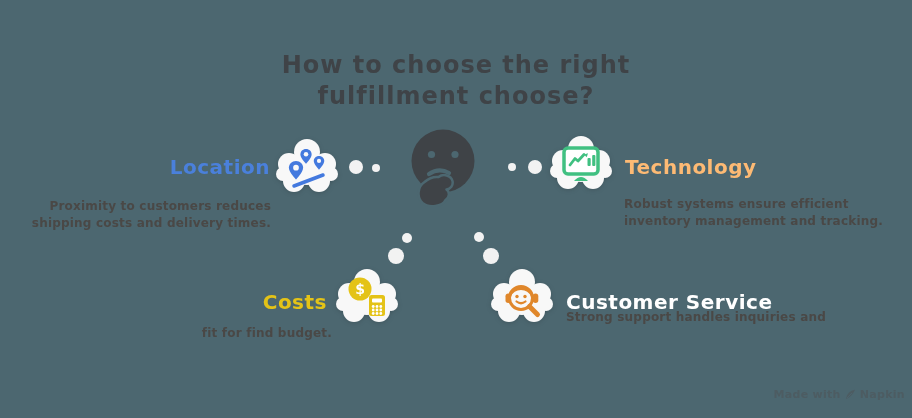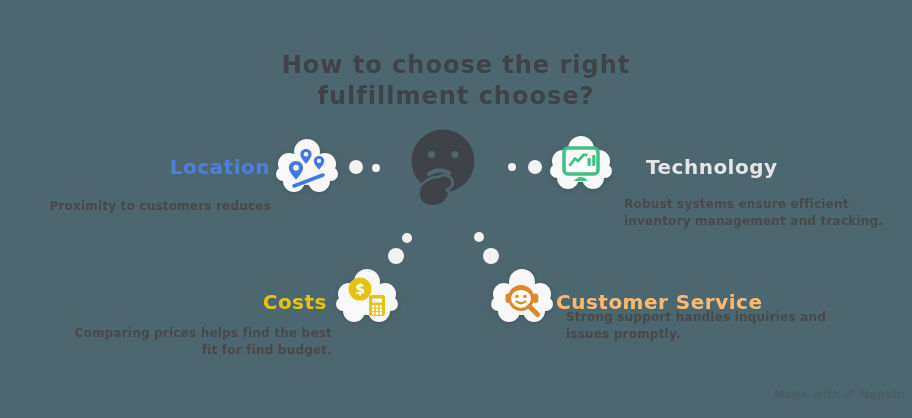--- a/index.html
+++ b/index.html
@@ -10,25 +10,25 @@
     -webkit-font-smoothing:antialiased;
   }
   .abs{position:absolute;}
   
   .title{
     left:0;right:0;top:50px;text-align:center;
     color:#3F4347;font-weight:700;font-size:24px;line-height:31px;letter-spacing:1px;
   }
   .title span{display:block;}
   
-  .label{font-weight:700;font-size:20px;letter-spacing:.5px;white-space:nowrap;margin-left:21px;}
+  .label{font-weight:700;font-size:20px;letter-spacing:.5px;white-space:nowrap;}
   .label.loc{color:#4A80DB;right:642px;top:155px;text-align:right;}
-  .label.tech{color:#e5e5e5;left:625px;top:155px;}
+  .label.tech{color:#fdba74;left:625px;top:155px;}
   .label.cost{color:#E4C317;right:585px;top:290px;text-align:center;}
-  .label.cs{color:#fdba74;left:535px;top:290px;}
+  .label.cs{color:#ffffff;left:566px;top:290px;}
   
   .desc{font-weight:700;font-size:12px;line-height:17px;color:#4A4846;letter-spacing:.2px;}
   .desc div{white-space:nowrap;}
   .desc.right{text-align:right;}
   .desc.d-loc{right:641px;top:198px;}
   .desc.d-tech{left:624px;top:196px;}
   .desc.d-cost{right:580px;top:325px;}
   .desc.d-cs{left:566px;top:309px;}
   
   .bubble{background:#F2F2F2;border-radius:50%;}
@@ -183,32 +183,31 @@
     </svg>
   </div>
 
   <div class="abs label loc">Location</div>
   <div class="abs label tech">Technology</div>
   <div class="abs label cost">Costs</div>
   <div class="abs label cs">Customer Service</div>
 
   <div class="abs desc right d-loc">
     <div>Proximity to customers reduces</div>
+    <div>shipping costs and delivery times.</div>
   </div>
   <div class="abs desc d-tech">
     <div>Robust systems ensure efficient</div>
     <div>inventory management and tracking.</div>
   </div>
   <div class="abs desc right d-cost">
-    <div>Comparing prices helps find the best</div>
     <div>fit for find budget.</div>
   </div>
   <div class="abs desc d-cs">
     <div>Strong support handles inquiries and</div>
-    <div>issues promptly.</div>
   </div>
 
   <div class="abs branding">
     <span>Made with</span>
     <svg width="11" height="11" viewBox="0 0 11 11">
       <path d="M1 10 C1.8 5 5 1.5 10 0.8 C8.2 5 5.4 8.4 1 10 Z" fill="#4D5C62"></path>
       <line x1="2" y1="9" x2="7" y2="4" stroke="#4C6770" stroke-width="0.9"></line>
     </svg>
     <span>Napkin</span>
   </div>

